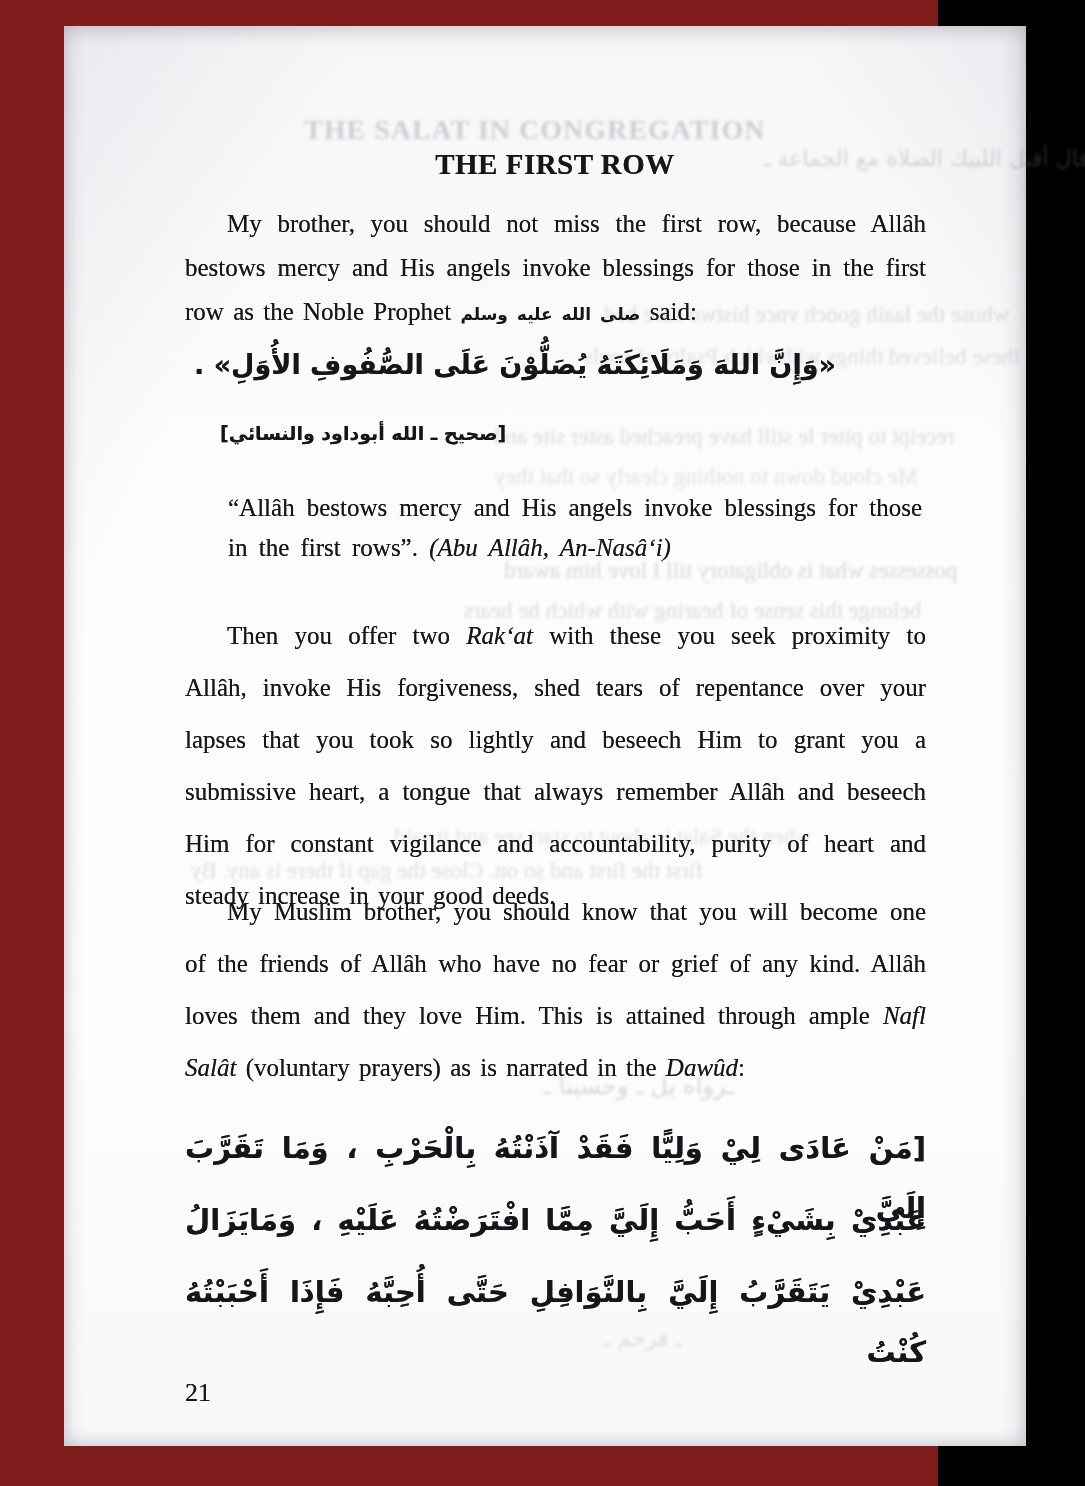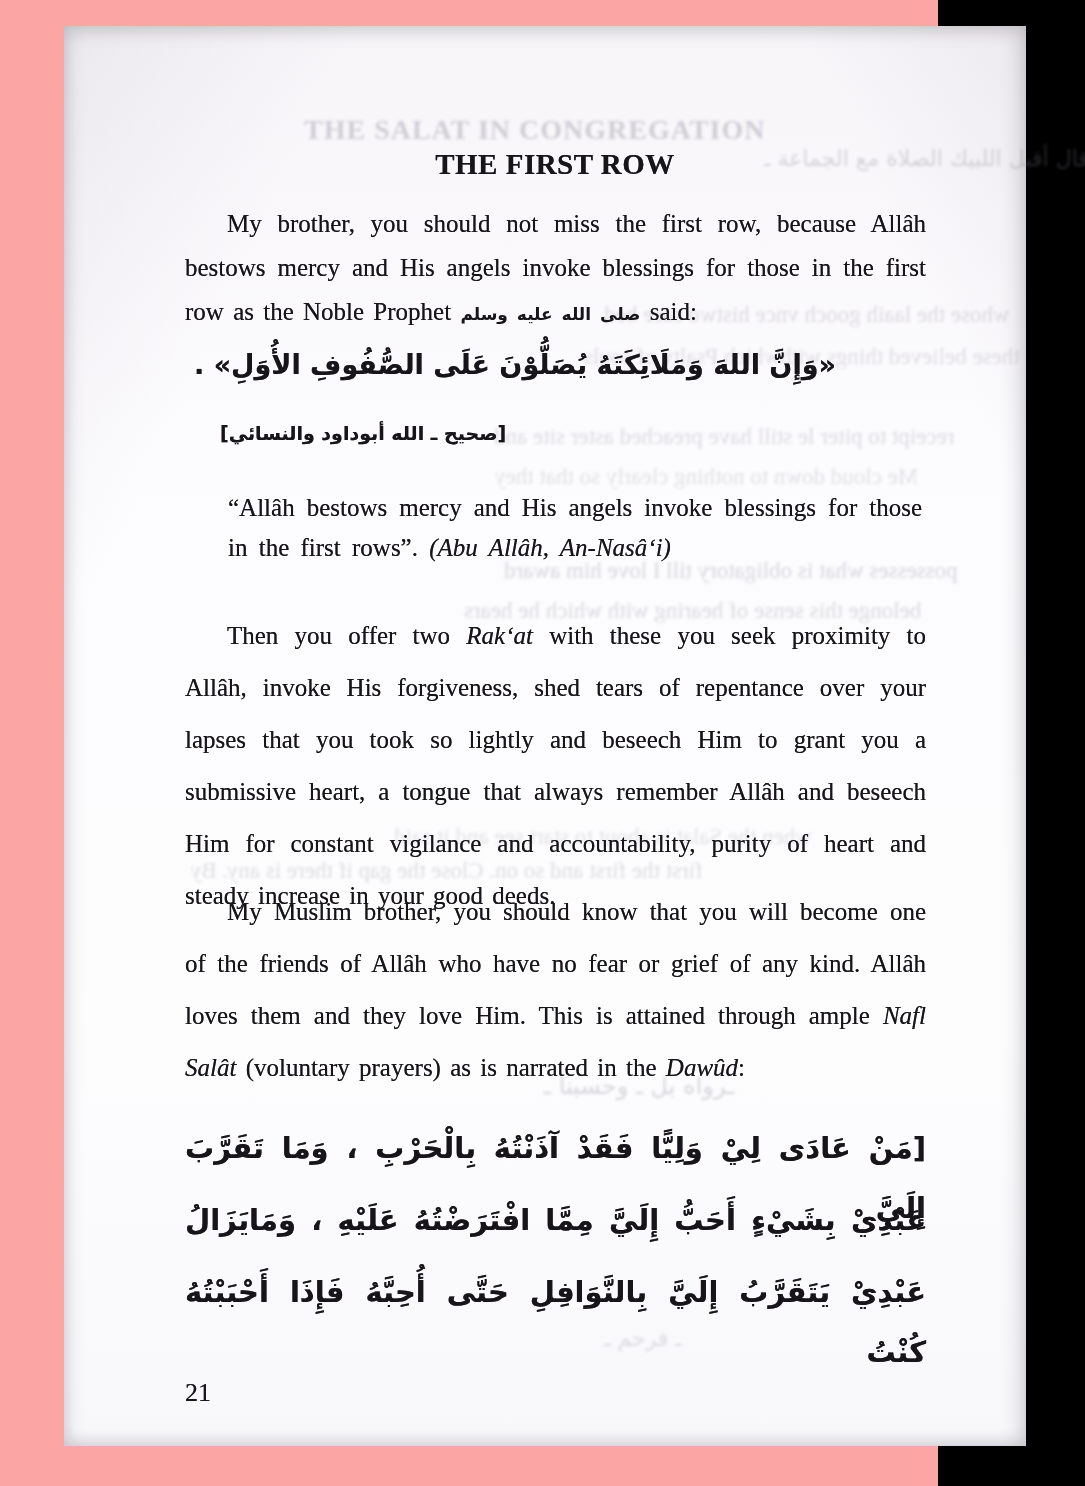--- a/index.html
+++ b/index.html
@@ -7,21 +7,21 @@
     padding: 0;
     background: #000;
     width: 1085px;
     height: 1486px;
     overflow: hidden;
   }
   .scan-frame {
     position: relative;
     width: 938px;
     height: 1486px;
-    background: #fca5a5;
+    background: #7f1d1d;
   }
   .page {
     position: absolute;
     left: 64px;
     top: 26px;
     width: 962px;
     height: 1420px;
     background:
       linear-gradient(115deg, rgba(210,205,215,.30) 0%, rgba(255,255,255,0) 18%),
       linear-gradient(245deg, rgba(200,196,206,.22) 0%, rgba(255,255,255,0) 14%),

